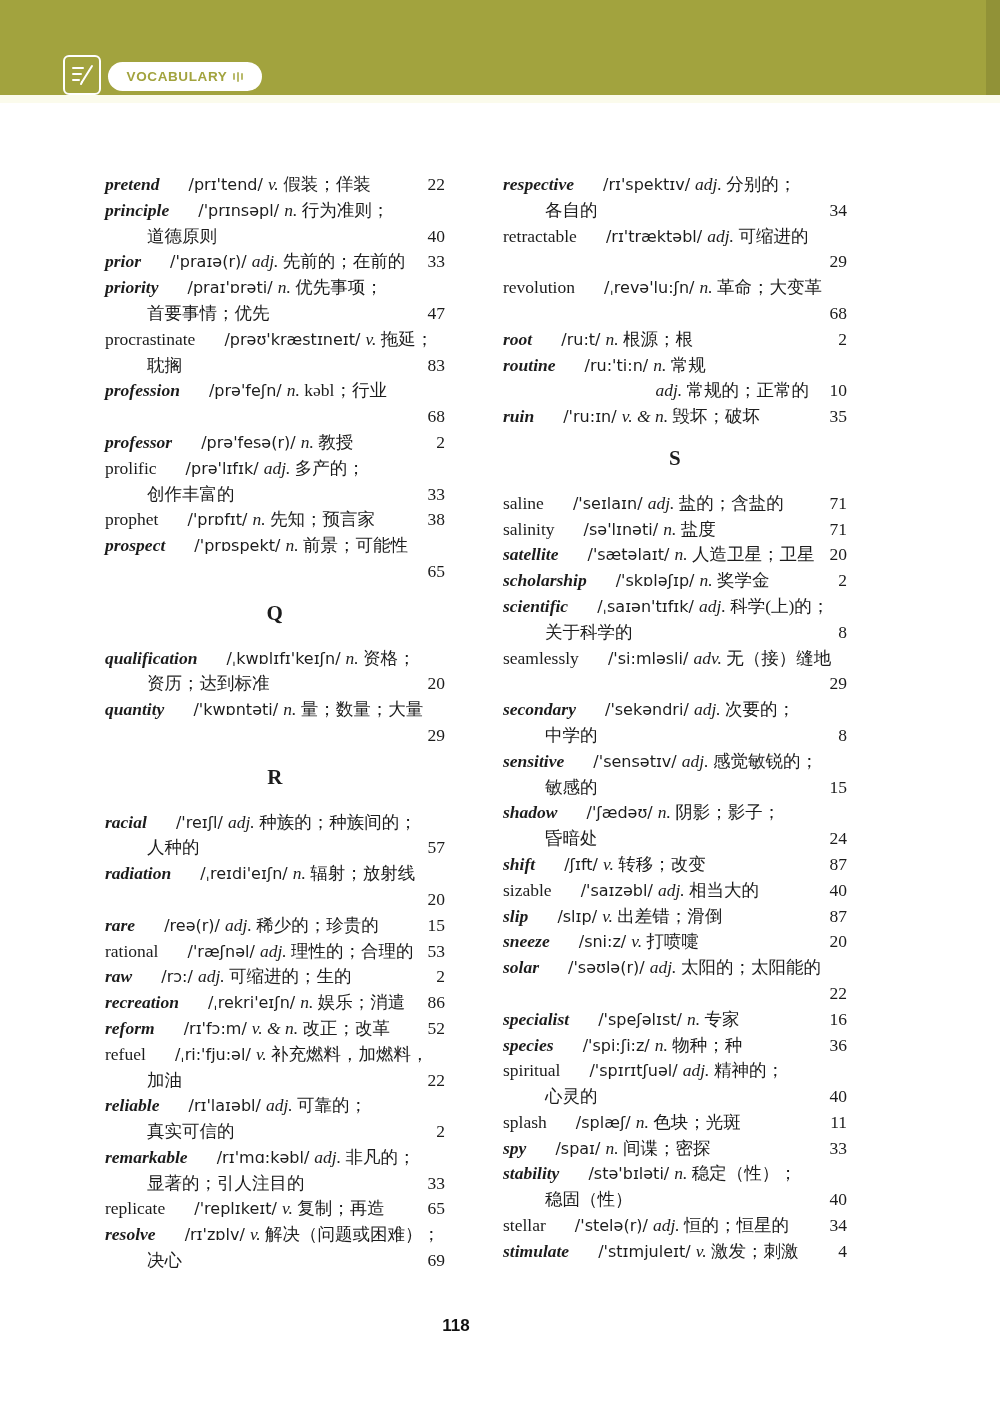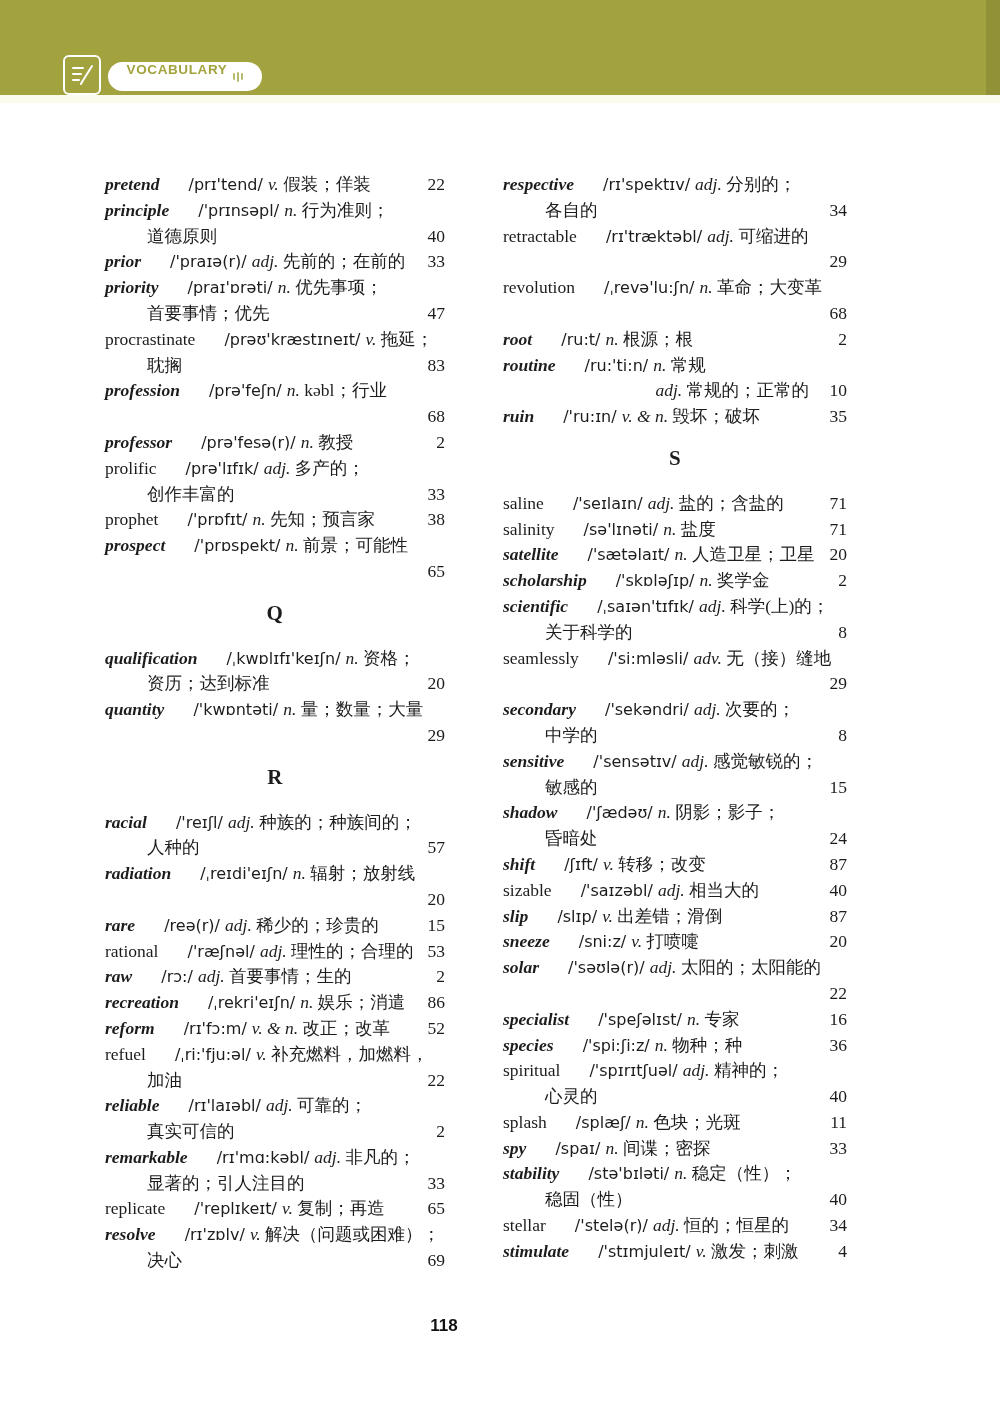--- a/index.html
+++ b/index.html
@@ -15,21 +15,21 @@
   .band-edge{position:absolute;top:0;right:0;width:14px;height:95px;background:rgba(0,0,0,0.10);}
   .band-under{position:absolute;top:95px;left:0;width:1000px;height:8px;background:#fbfbec;}
 
   .note-icon{
     position:absolute;top:55px;left:63px;width:38px;height:40px;
     border:2px solid #ffffff;border-radius:6px;box-sizing:border-box;
     display:flex;align-items:center;justify-content:center;
   }
   .badge{
     position:absolute;top:62px;left:108px;height:29px;min-width:130px;
-    background:#ffffff;border-radius:15px;display:flex;
+    background:#ffffff;border-radius:15px;display:flex;align-items:center;
     justify-content:center;padding:0 12px;gap:6px;
   }
   .badge-label{
     font-family:"Liberation Sans","DejaVu Sans",sans-serif;
     font-weight:700;font-size:13.5px;letter-spacing:0.6px;color:#a2a33e;
   }
   .audio-bars{display:inline-flex;align-items:center;gap:2px;}
   .audio-bars i{display:block;width:2px;background:#b9ba6b;border-radius:1px;}
   .audio-bars i:nth-child(1){height:7px;}
   .audio-bars i:nth-child(2){height:10px;}
@@ -50,21 +50,21 @@
   .cont .ltext{padding-left:42px;}
   .lright .ltext{flex:1;text-align:right;padding-right:14px;}
   .num{text-align:right;min-width:24px;white-space:nowrap;}
   .word{}
   .word.b{font-weight:700;font-style:italic;}
   .pron{font-family:"DejaVu Sans","Liberation Sans",sans-serif;font-size:16px;padding-left:24px;}
   .pos{font-style:italic;}
   .gloss{}
 
   .footer-num{
-    position:absolute;top:1316px;left:4px;width:880px;text-align:center;
+    position:absolute;top:1316px;left:16px;width:880px;text-align:center;
     font-family:"Liberation Sans","DejaVu Sans",sans-serif;
     font-weight:700;font-size:17px;color:#111;
   }
 </style>
 </head>
 <body>
 
 <div class="page">
 
   <div class="band">
@@ -217,21 +217,21 @@
         </div>
       </div>
       <div class="entry">
         <div class="line">
           <span class="ltext"><span class="word">rational</span><span class="pron"> /'ræʃnəl/ </span><span class="pos">adj.</span><span class="gloss"> 理性的；合理的</span></span>
           <span class="num">53</span>
         </div>
       </div>
       <div class="entry">
         <div class="line">
-          <span class="ltext"><span class="word b">raw</span><span class="pron"> /rɔ:/ </span><span class="pos">adj.</span><span class="gloss"> 首要事情；生的</span></span>
+          <span class="ltext"><span class="word b">raw</span><span class="pron"> /rɔ:/ </span><span class="pos">adj.</span><span class="gloss"> 可缩进的；生的</span></span>
           <span class="num">2</span>
         </div>
       </div>
       <div class="entry">
         <div class="line">
           <span class="ltext"><span class="word b">recreation</span><span class="pron"> /ˌrekri'eɪʃn/ </span><span class="pos">n.</span><span class="gloss"> 娱乐；消遣</span></span>
           <span class="num">86</span>
         </div>
       </div>
       <div class="entry">

